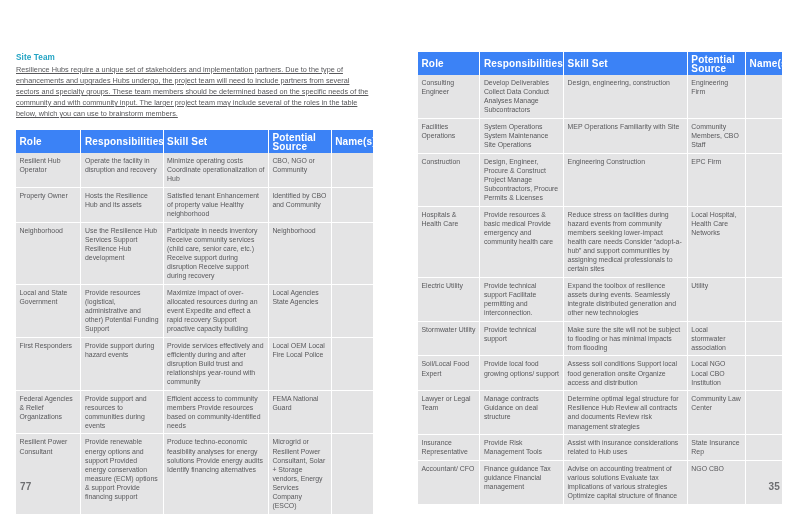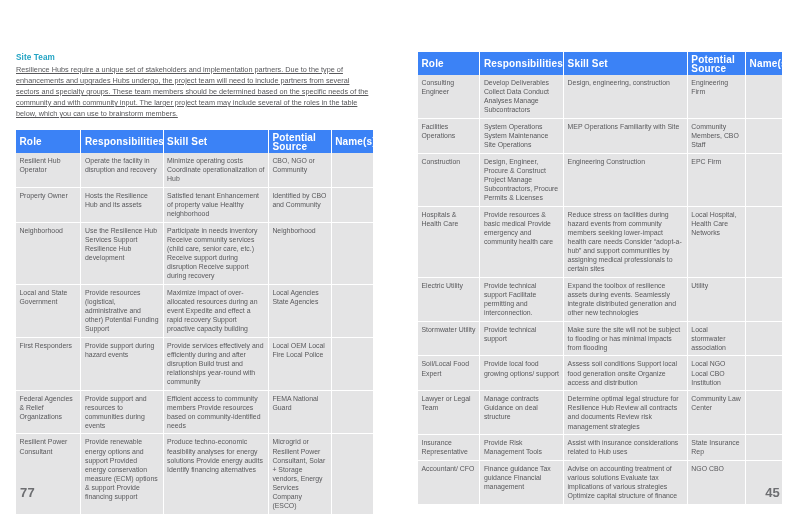--- a/index.html
+++ b/index.html
@@ -90,23 +90,23 @@
 
   
   .tbl-right col.c-role  { width: 17.0%; }
   .tbl-right col.c-resp  { width: 23.0%; }
   .tbl-right col.c-skill { width: 34.0%; }
   .tbl-right col.c-src   { width: 16.0%; }
   .tbl-right col.c-name  { width: 10.0%; }
 
   .folio {
     position: absolute;
-    bottom: 18px;
+    bottom: 26px;
     color: #6d6e71;
-    font-size: 13px;
+    font-size: 10px;
     font-weight: bold;
     letter-spacing: 0.2px;
   }
   .folio-left  { left: 20px; }
   .folio-right { right: 20px; }
 </style>
 </head>
 <body>
 
 <div class="spread">
@@ -273,16 +273,16 @@
           <tr>
             <td>Accountant/ CFO</td>
             <td>Finance guidance Tax guidance Financial management</td>
             <td>Advise on accounting treatment of various solutions Evaluate tax implications of various strategies Optimize capital structure of finance</td>
             <td>NGO CBO</td>
             <td></td>
           </tr>
         </tbody>
     </table>
 
-    <div class="folio folio-right">45</div>
+    <div class="folio folio-right">35</div>
   </div>
 
 </div>
 
 </body></html>

